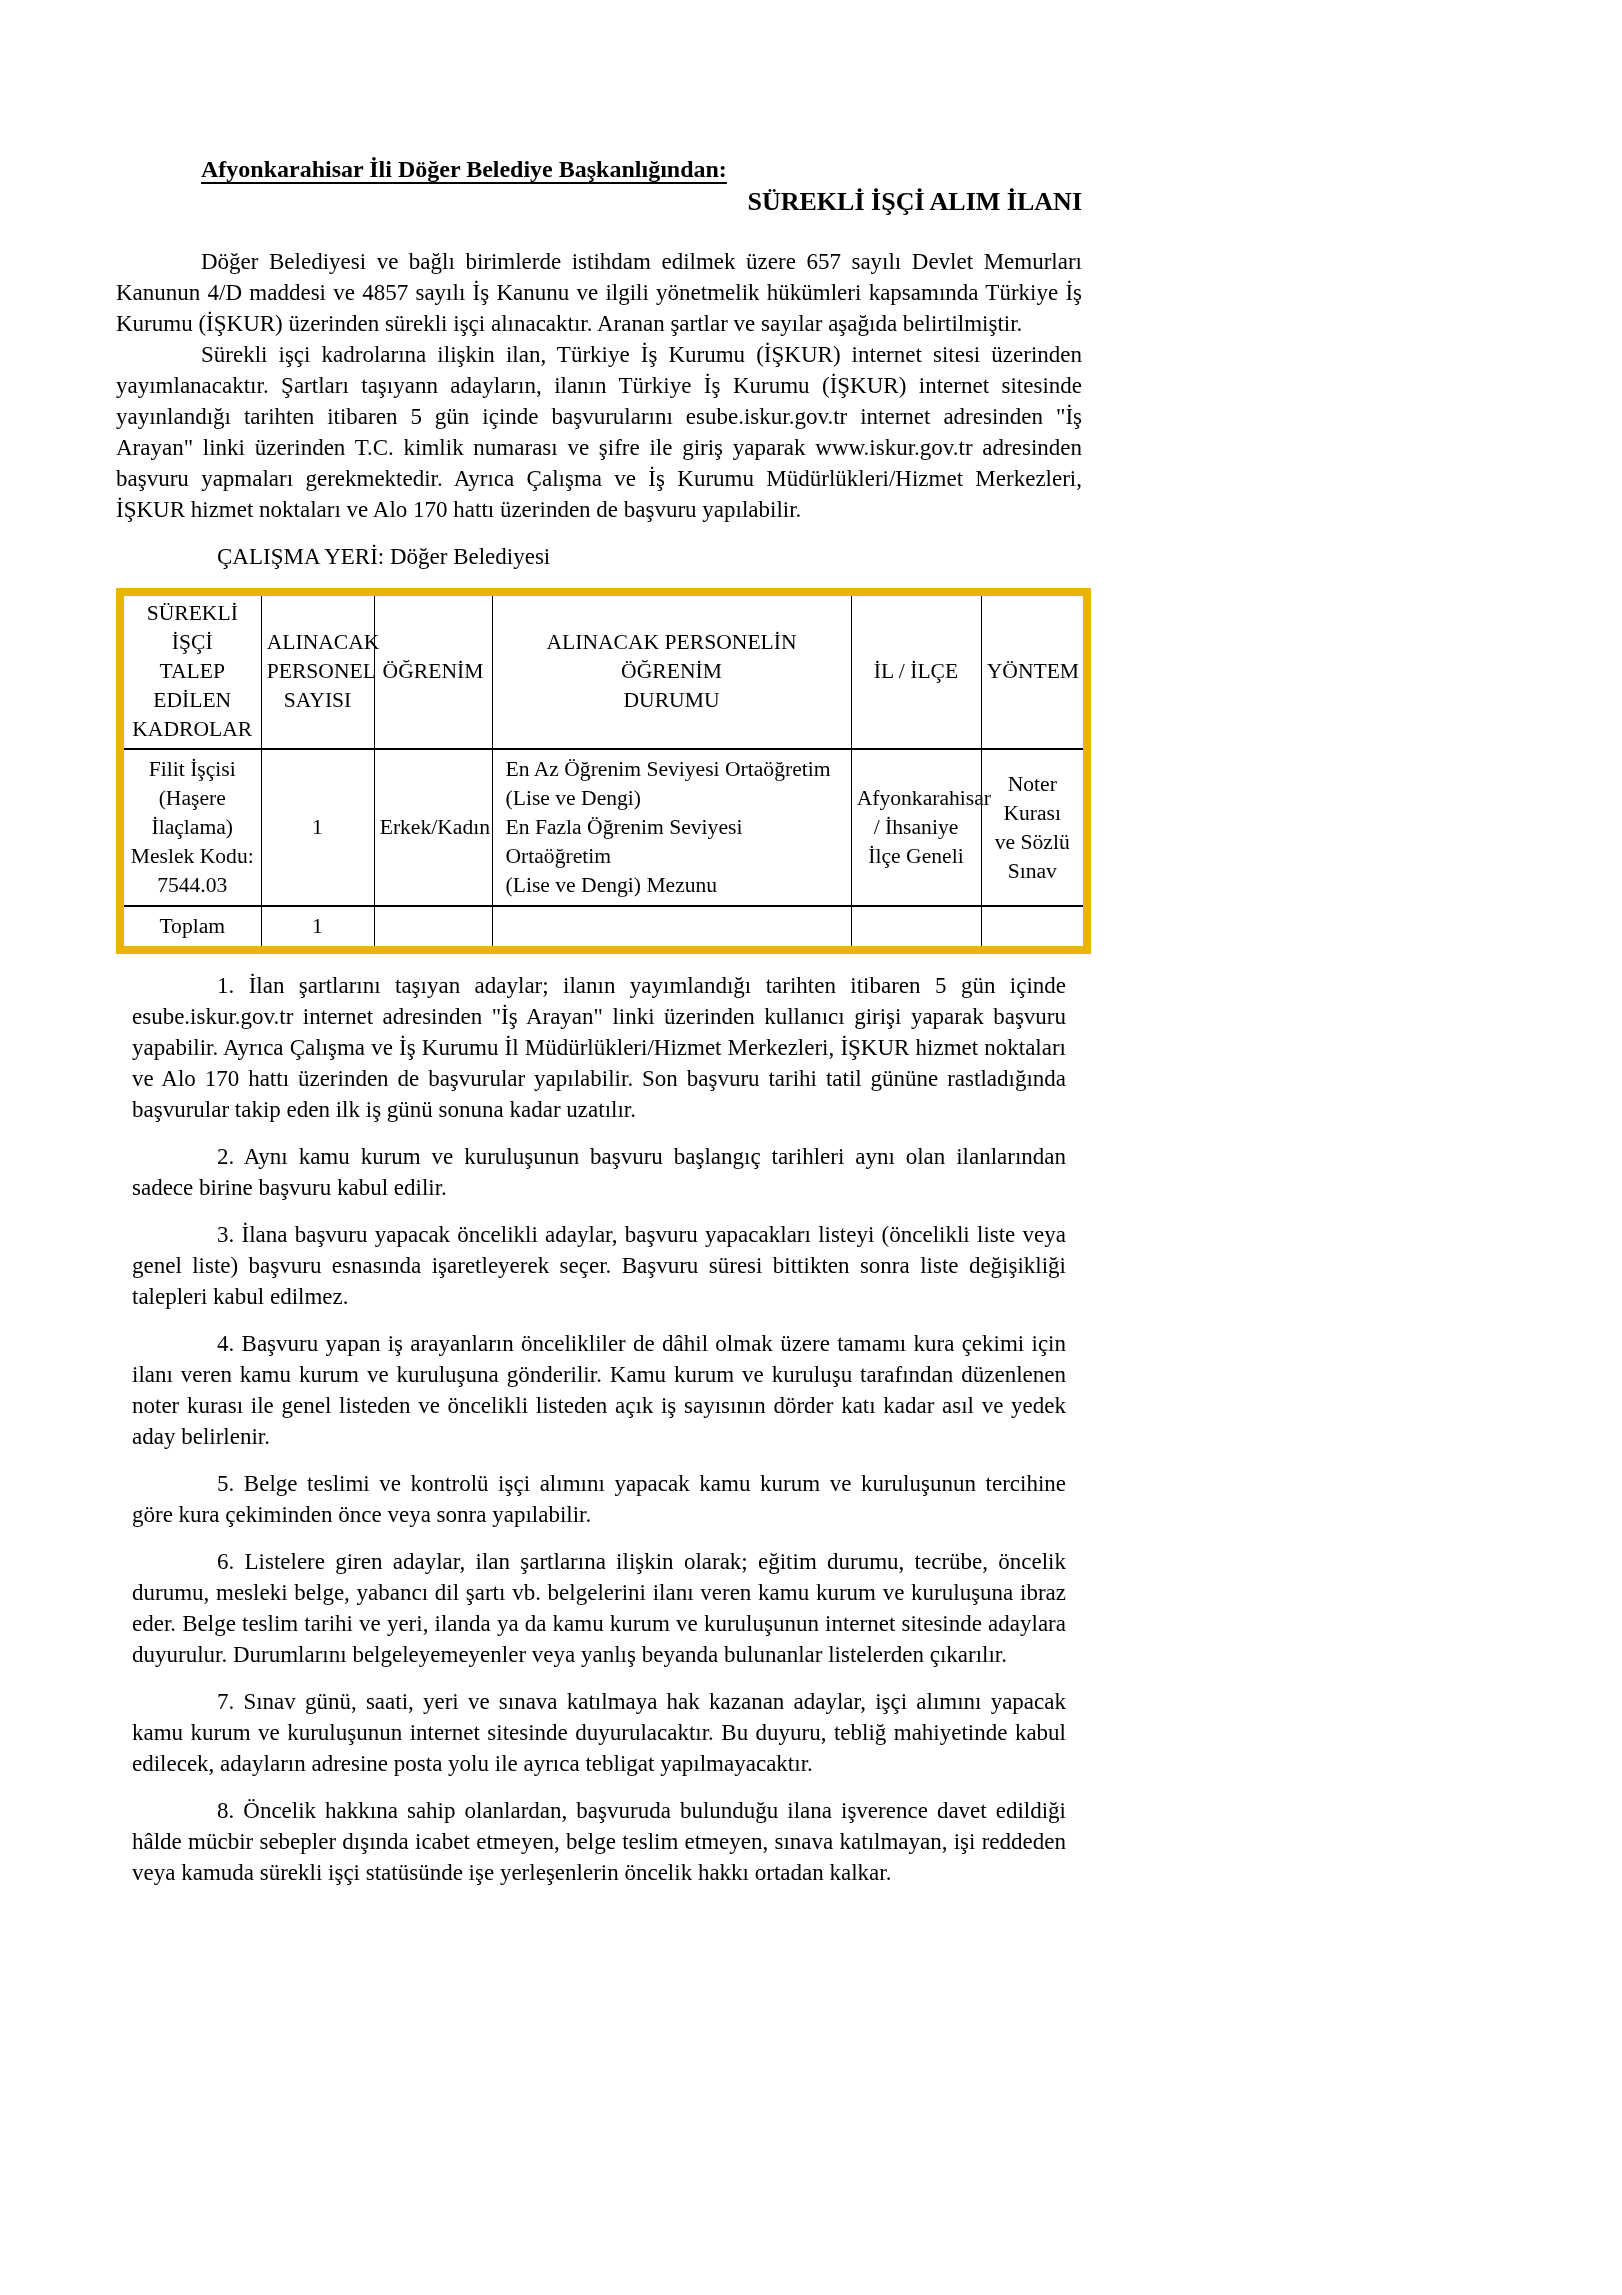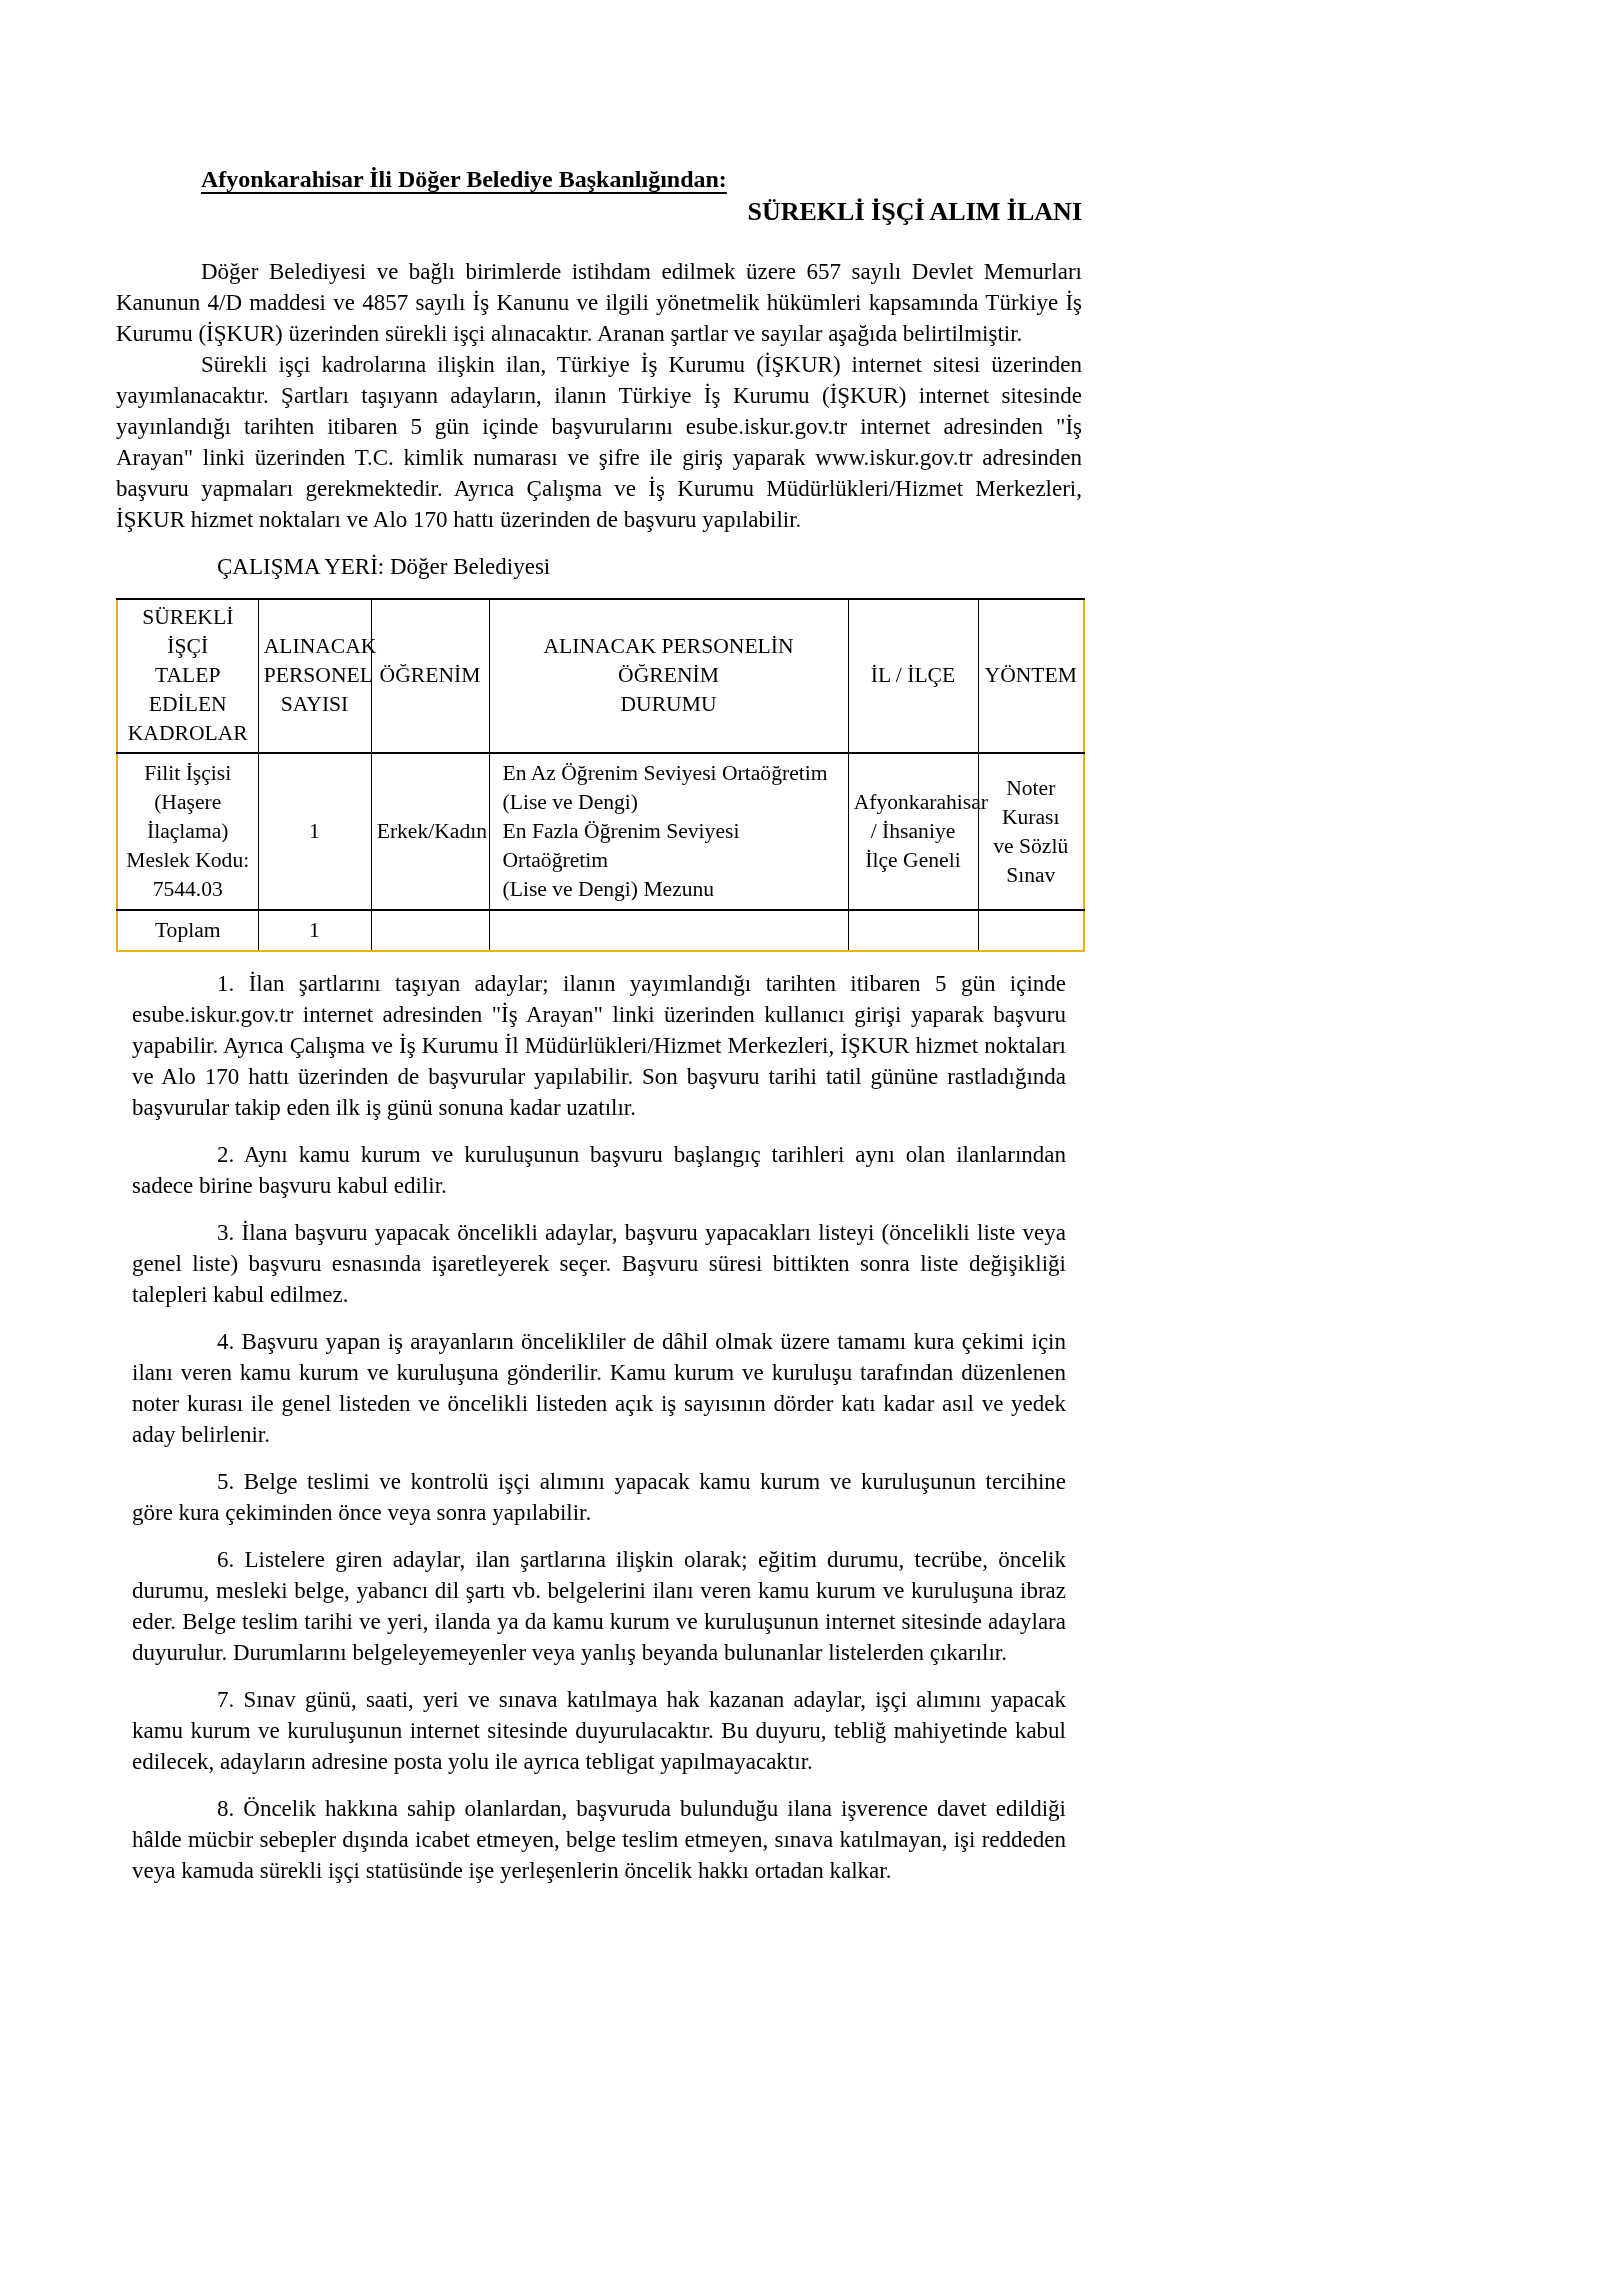--- a/index.html
+++ b/index.html
@@ -1,21 +1,21 @@
 <!DOCTYPE html>
 <html style="font-size:10.5px"><head>
 <meta charset="utf-8">
 <style>
   html, body { margin:0; padding:0; background:#ffffff; }
   body {
     width:1623px; height:2295px; position:relative; overflow:hidden;
     color:#000; font-family:"Liberation Serif", serif;
   }
   .content {
-    position:absolute; left:116px; top:164px; width:966px;
+    position:absolute; left:116px; top:154px; width:966px;
   }
   .org-title {
     font-size:24px; font-weight:bold; line-height:31px;
     margin:0 0 0 85px;
     text-decoration:underline; text-decoration-thickness:2px; text-underline-offset:4.6px;
   }
   .ann-title {
     font-size:26px; font-weight:bold; line-height:33px; text-align:right; margin:0;
   }
   p.body {
@@ -32,21 +32,21 @@
   table.jobs col.c1 { width:141px; }
   table.jobs col.c2 { width:113px; }
   table.jobs col.c3 { width:118px; }
   table.jobs col.c4 { width:359px; }
   table.jobs col.c5 { width:130px; }
   table.jobs col.c6 { width:106px; }
   table.jobs th, table.jobs td {
     border:1.3px solid #000; text-align:center; vertical-align:middle;
     white-space:pre-line; padding:3.9px 5.2px; font-weight:normal;
   }
-  table.jobs { border:2px solid #eab308; }
+  table.jobs { border:8px solid #eab308; }
   table.jobs thead th { height:97px; border-bottom-width:2.6px; border-top-width:2px; }
   table.jobs tr.data-row td { height:147px; }
   table.jobs td.ogrenim { text-align:left;padding-left:13px; }
   table.jobs tr.total-row td { border-top-width:2.6px; height:31px; }
   .notes-heading {
     font-size:23px; line-height:31px; margin:18.3px 0 0 0; text-indent:85px;
   }
   p.note {
     font-size:23px; line-height:31px; text-align:justify; text-indent:85px; margin:16px;
   }

